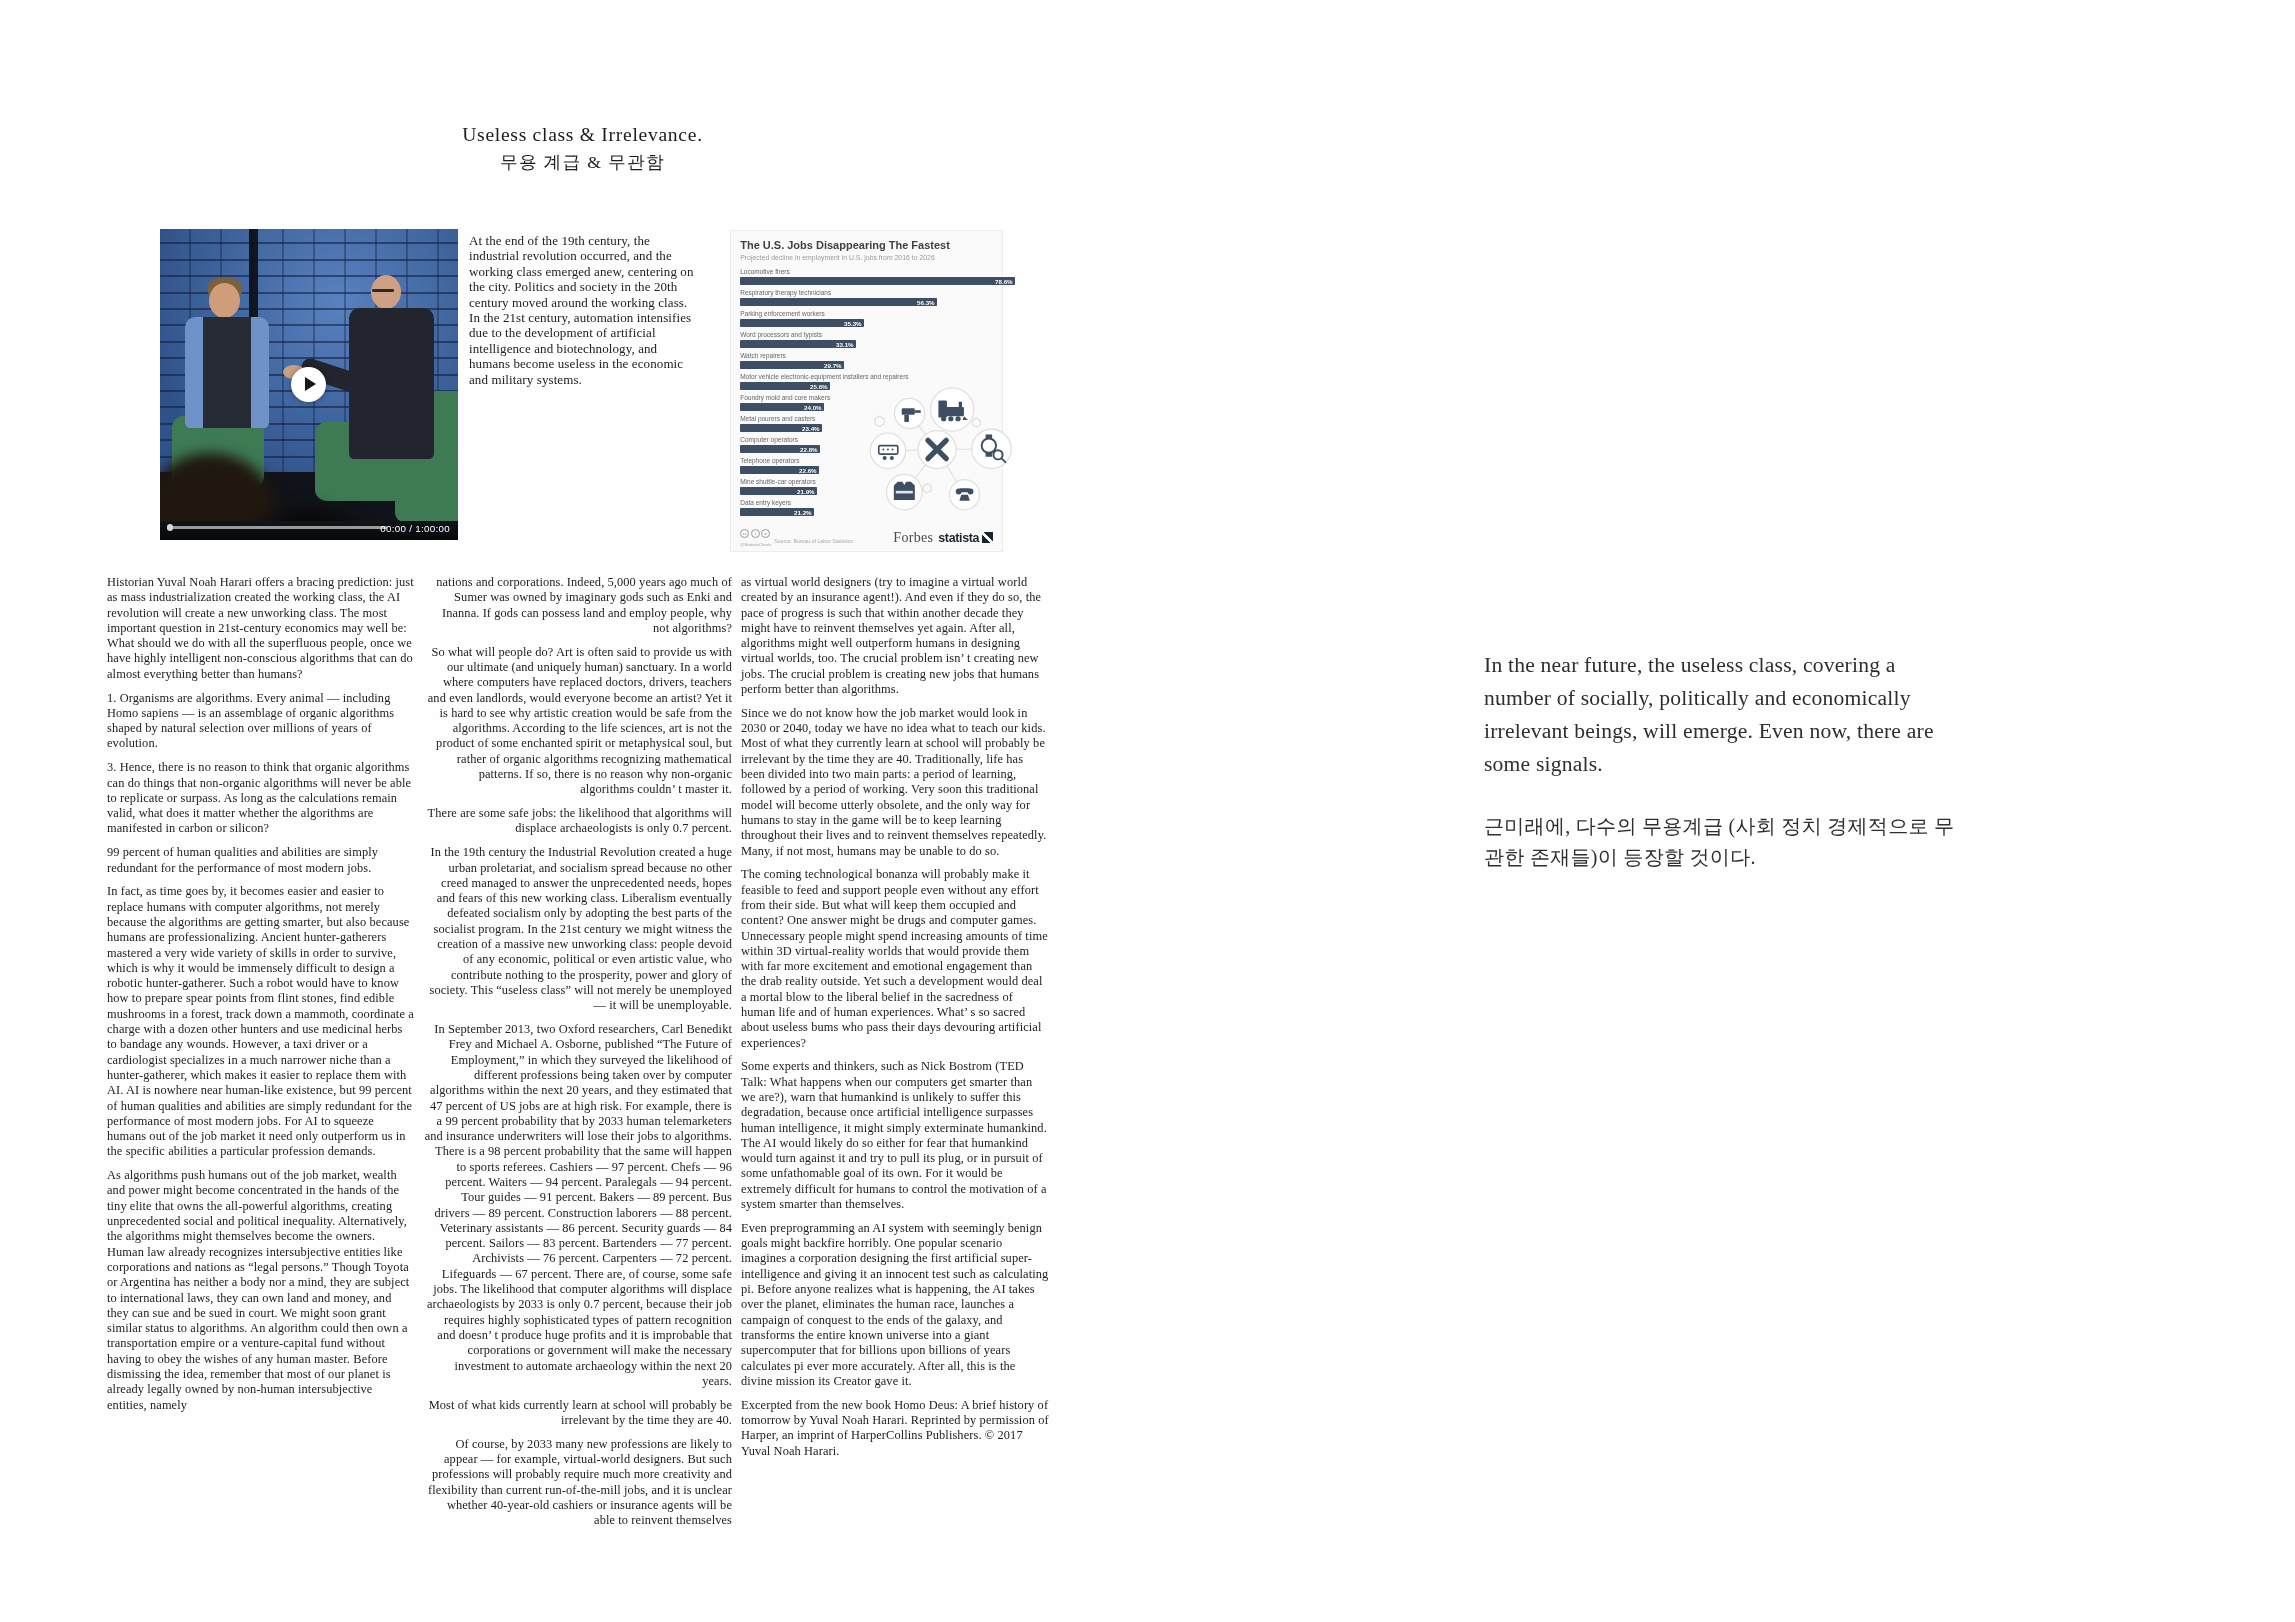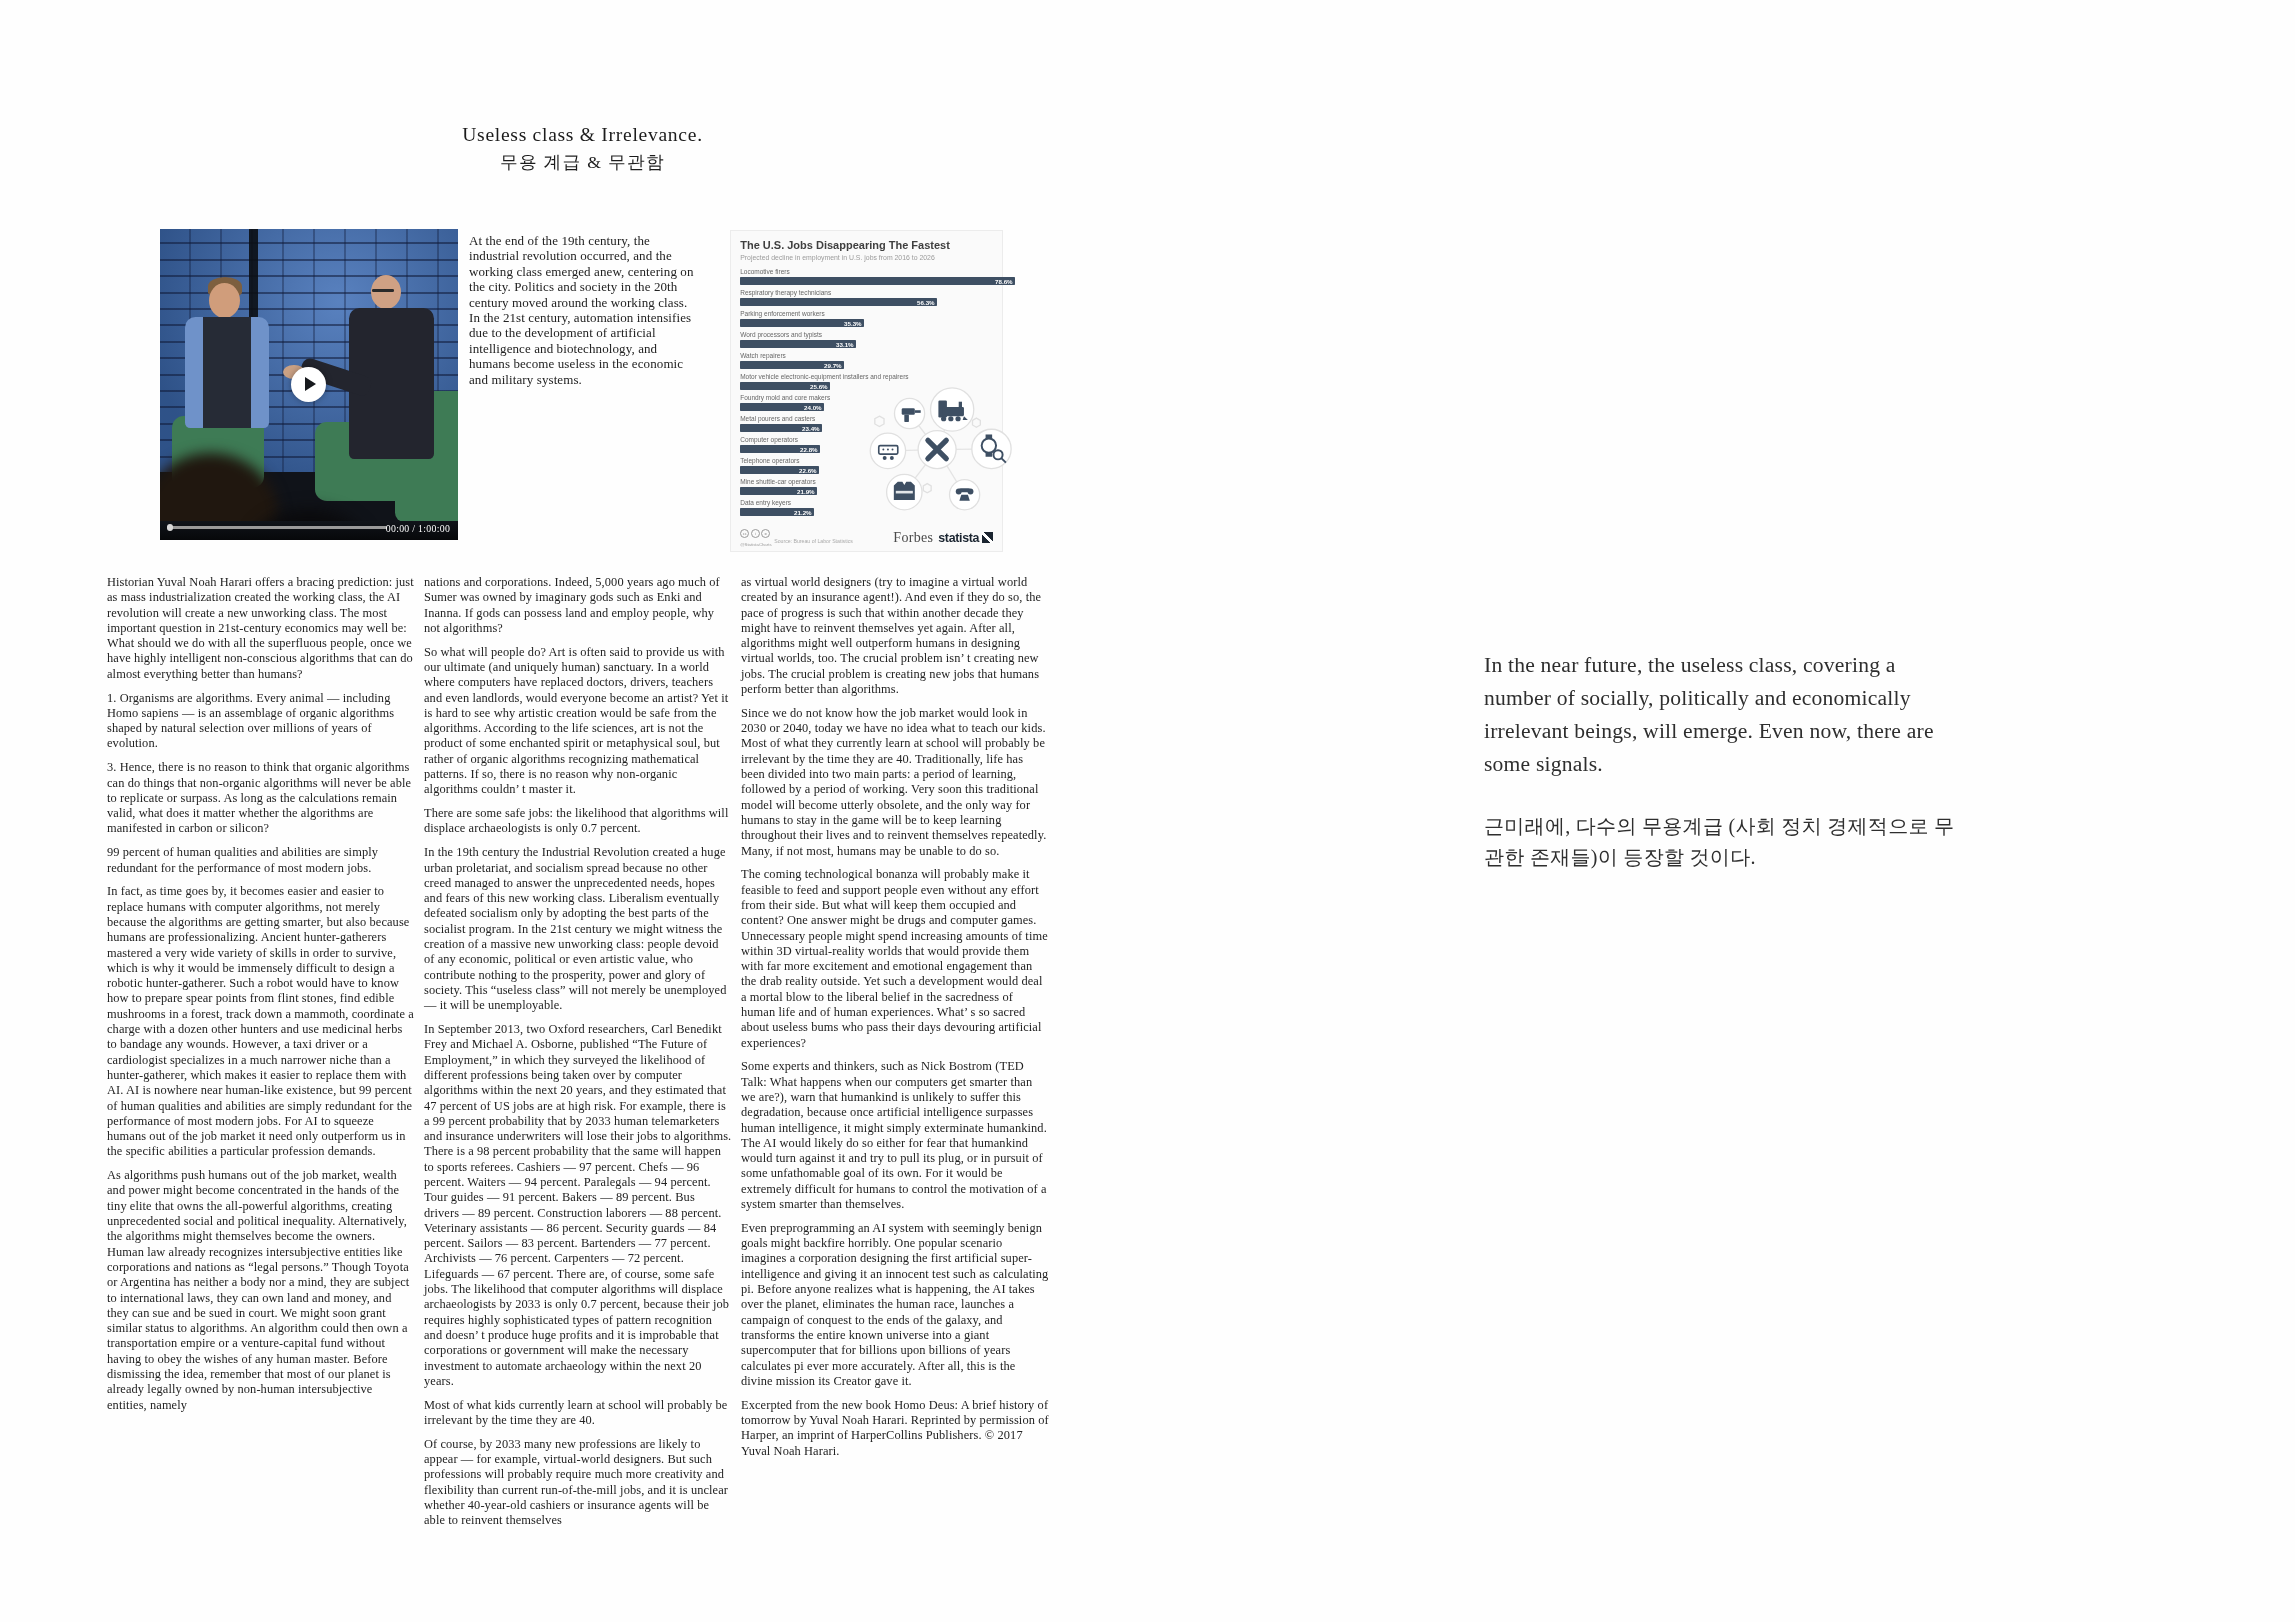--- a/index.html
+++ b/index.html
@@ -31,21 +31,21 @@
   .torso{position:absolute;border-radius:10.5px 10.5px 5.2px 5.2px;}
   .glasses{position:absolute;height:2.6px;background:#2a2a2a;border-radius:1.3px;}
   .arm{position:absolute;background:#23252e;border-radius:7.9px;transform:rotate(18deg);}
   .hand{position:absolute;background:#caa184;border-radius:50%;}
   .audience-blur{position:absolute;left:-6%;bottom:-14%;width:46%;height:42%;background:#20170f;border-radius:50%;filter:blur(6.5px);}
   .audience-blur2{position:absolute;left:30%;bottom:-20%;width:40%;height:30%;background:#0a0a0c;border-radius:50%;filter:blur(7.9px);}
   .play-btn{position:absolute;left:50%;top:50%;width:35px;height:35px;margin:-17.7px 0 0 -17.7px;background:#ffffff;border-radius:50%;box-shadow:0 0 6.5px rgba(0,0,0,.35);}
   .play-tri{position:absolute;left:13.7px;top:9.8px;width:0;height:0;border-left:11.8px solid #17191d;border-top:7.9px solid transparent;border-bottom:7.9px solid transparent;}
   .progress{position:absolute;left:6.5px;bottom:11px;width:220px;height:2.6px;background:#9a9a9a;border-radius:1.3px;}
   .progress-knob{position:absolute;left:0;top:-2px;width:6.5px;height:6.5px;background:#d9d9d9;border-radius:50%;}
-  .timestamp{position:absolute;right:7.9px;bottom:6.5px;color:#ffffff;font-family:Liberation Serif, serif;font-size:9.8px;letter-spacing:0.3px;}
+  .timestamp{position:absolute;right:7.9px;bottom:6.5px;color:#ffffff;font-family:Liberation Sans, sans-serif;font-size:9.8px;letter-spacing:0.3px;}
 
   
   .intro{position:absolute;left:469px;top:233px;width:230px;}
   .intro p{margin:0;font-size:13px;line-height:15.4px;letter-spacing:0.1px;text-align:left;color:#222;}
   .intro .ko{margin-top:17px;line-height:15.6px;}
 
   
   .chart{position:absolute;left:730px;top:230px;width:273px;height:322px;background:#fafafa;border:0.7px solid #ececec;box-sizing:border-box;padding:7.9px 9.2px;font-family:"Liberation Sans","DejaVu Sans",sans-serif;}
   .chart-title{font-size:11px;font-weight:bold;color:#3f3f3f;line-height:13px;}
   .chart-subtitle{font-size:6.9px;color:#9b9b9b;margin-top:2px;}
@@ -61,21 +61,21 @@
   .cc-label{font-size:4.3px;color:#9a9a9a;margin-top:0.7px;}
   .source-label{position:absolute;left:34px;top:9.2px;font-size:5.2px;color:#aaaaaa;}
   .brands{position:absolute;right:0;top:1.3px;}
   .brand-forbes{font-family:"Liberation Serif",serif;font-size:14px;color:#4a4a4a;letter-spacing:0.3px;margin-right:5px;}
   .brand-statista{font-family:"Liberation Sans",sans-serif;font-size:12.4px;font-weight:bold;color:#1a2430;letter-spacing:-0.3px;}
   .st-box{display:inline-block;width:11px;height:11px;margin-left:2.6px;vertical-align:-1.3px;background:linear-gradient(45deg,#1a2430 40%,#ffffff 40%,#ffffff 56%,#1a2430 56%);}
 
   
   .col{position:absolute;top:575px;width:308px;}
   .col p{margin:0 0 8.5px 0;font-size:12.4px;line-height:15.3px;letter-spacing:0.1px;color:#222;}
-  #col1{left:107px;} #col2{left:424px;} #col3{left:741px;}
+  #col1{left:107px;} #col2{left:424px;text-align:right;} #col3{left:741px;}
 
   
   .pullquote{position:absolute;left:1484px;top:649px;width:484px;}
   .pq-en{font-size:21.6px;line-height:33px;letter-spacing:0.2px;color:#2e2e2e;}
   .pq-ko{font-size:20px;line-height:31px;letter-spacing:0.3px;color:#2e2e2e;margin-top:30px;}
 </style>
 </head>
 <body>
 
 <div id="page">

